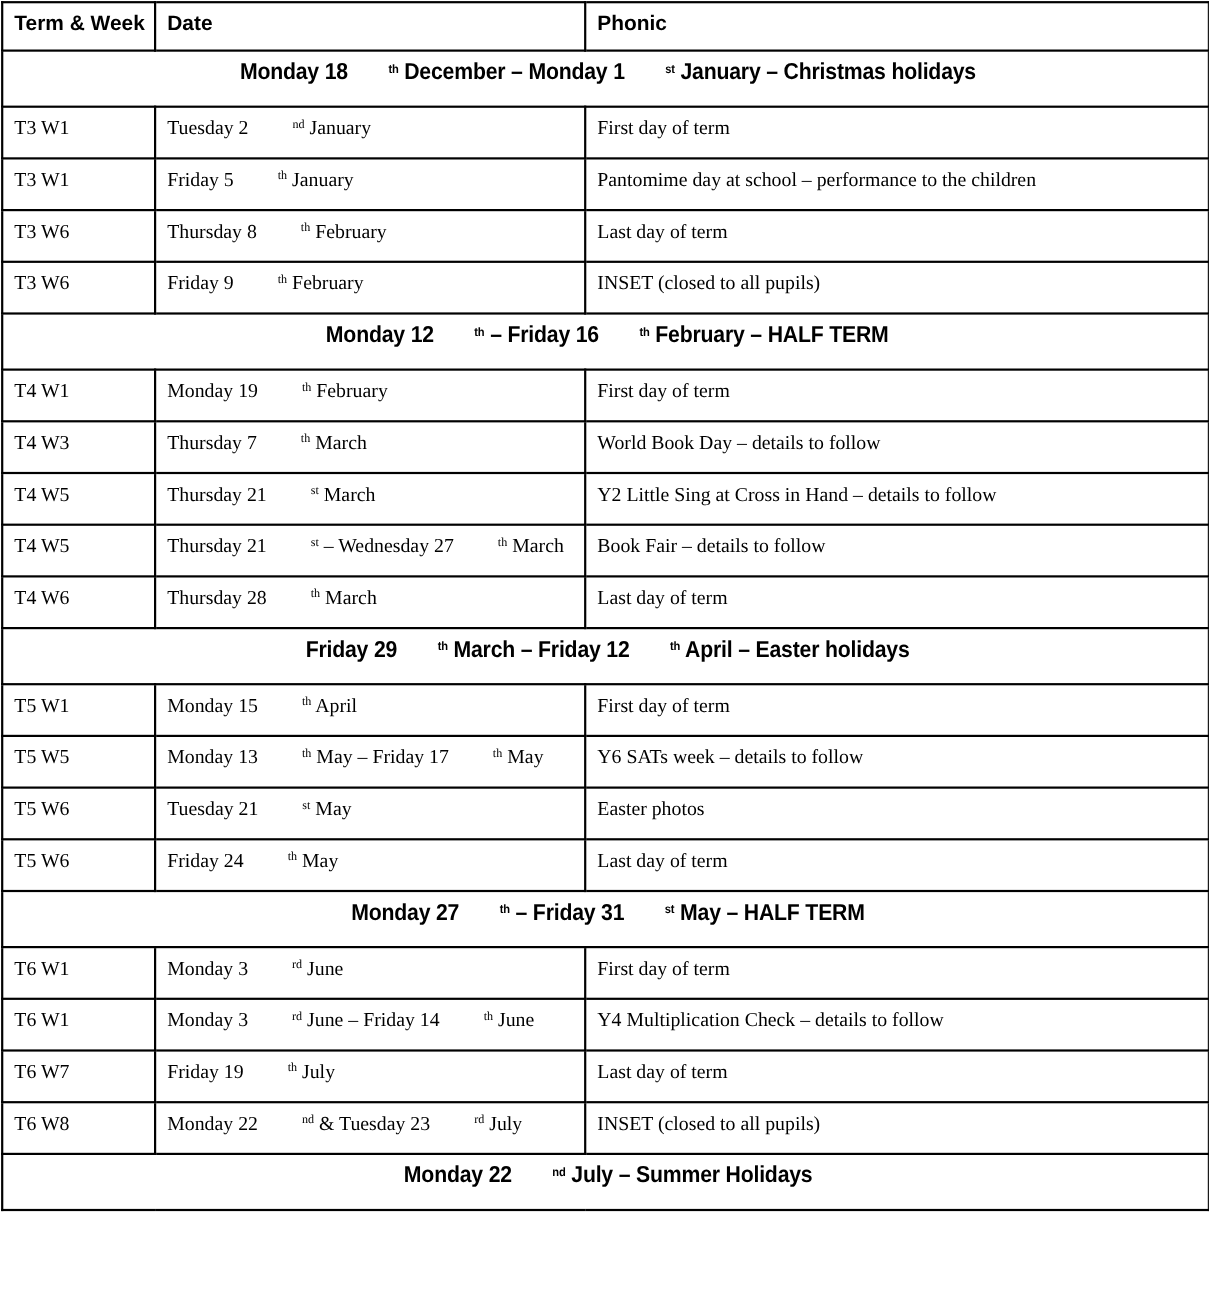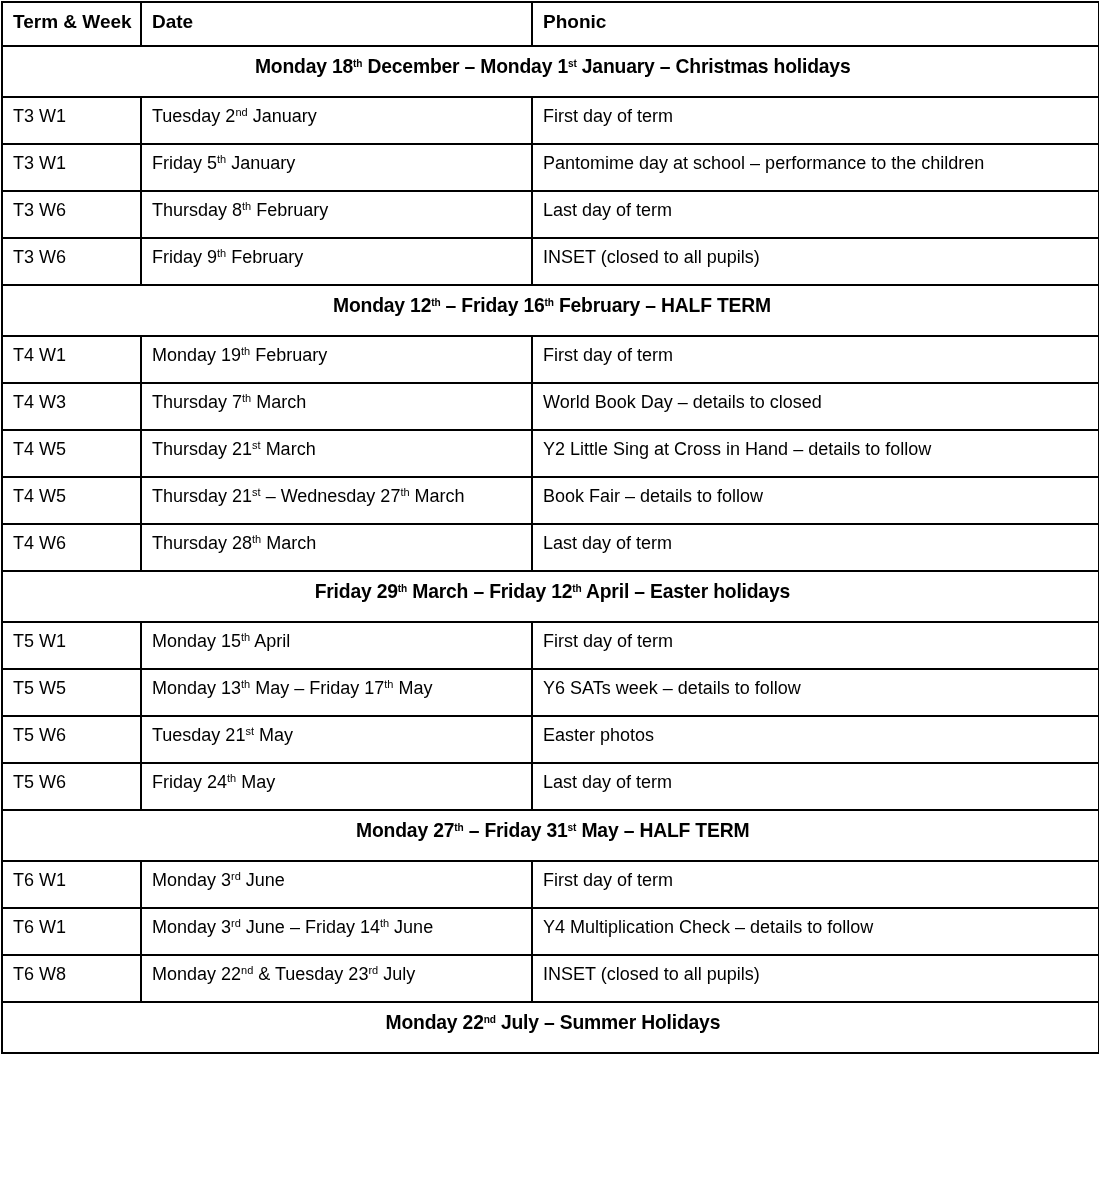--- a/index.html
+++ b/index.html
@@ -32,40 +32,41 @@
     background: #ffffff;
     overflow: hidden;
     white-space: nowrap;
   }
   tr.header-row { height: 44px; }
   tr.header-row th {
     font-size: 19px;
     font-weight: bold;
     text-align: left;
   }
-  tr.data-row { height: 47px; }
+  tr.data-row { height: 47px; font-family: Liberation Serif, serif; }
   tr.banner-row { height: 51px; }
   tr.banner-row td {
     text-align: center;
     font-weight: bold;
     font-size: 21px;
     padding-top: 6px;
   }
   .banner-text {
     display: inline-block;
     transform: scaleX(0.92);
     transform-origin: center top;
     letter-spacing: -0.2px;
   }
   sup {
     font-size: 11px;
     line-height: 0;
     vertical-align: baseline;
     position: relative;
     top: -0.55em;
+    margin-left: 40px;
   }
 </style>
 </head>
 <body>
 
 <div class="page">
   <table class="term-table">
     <colgroup>
         <col class="c1">
         <col class="c2">
@@ -109,21 +110,21 @@
     </tr>
 
     <tr class="data-row">
       <td>T4 W1</td>
       <td>Monday 19<sup>th</sup> February</td>
       <td>First day of term</td>
     </tr>
     <tr class="data-row">
       <td>T4 W3</td>
       <td>Thursday 7<sup>th</sup> March</td>
-      <td>World Book Day – details to closed</td>
+      <td>World Book Day – details to follow</td>
     </tr>
     <tr class="data-row">
       <td>T4 W5</td>
       <td>Thursday 21<sup>st</sup> March</td>
       <td>Y2 Little Sing at Cross in Hand – details to follow</td>
     </tr>
     <tr class="data-row">
       <td>T4 W5</td>
       <td>Thursday 21<sup>st</sup> – Wednesday 27<sup>th</sup> March</td>
       <td>Book Fair – details to follow</td>
@@ -167,20 +168,25 @@
       <td>T6 W1</td>
       <td>Monday 3<sup>rd</sup> June</td>
       <td>First day of term</td>
     </tr>
     <tr class="data-row">
       <td>T6 W1</td>
       <td>Monday 3<sup>rd</sup> June – Friday 14<sup>th</sup> June</td>
       <td>Y4 Multiplication Check – details to follow</td>
     </tr>
     <tr class="data-row">
+      <td>T6 W7</td>
+      <td>Friday 19<sup>th</sup> July</td>
+      <td>Last day of term</td>
+    </tr>
+    <tr class="data-row">
       <td>T6 W8</td>
       <td>Monday 22<sup>nd</sup> &amp; Tuesday 23<sup>rd</sup> July</td>
       <td>INSET (closed to all pupils)</td>
     </tr>
 
     <tr class="banner-row">
       <td colspan="3"><span class="banner-text">Monday 22<sup>nd</sup> July – Summer Holidays</span></td>
     </tr>
 
   </tbody>

